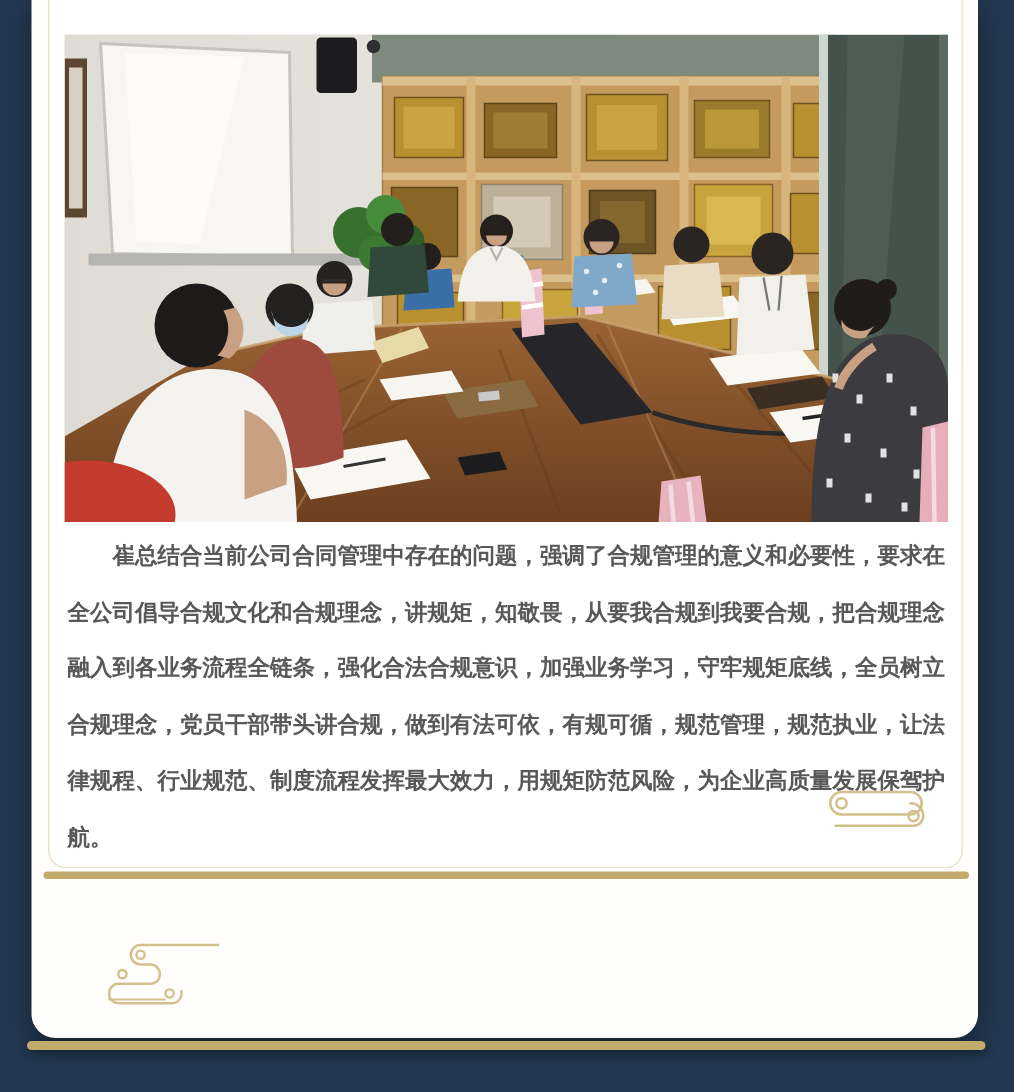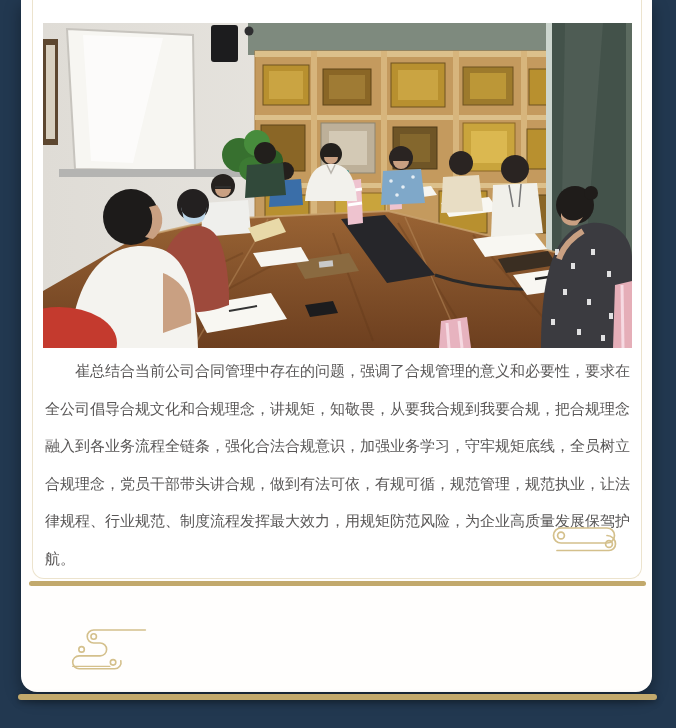--- a/index.html
+++ b/index.html
@@ -25,21 +25,21 @@
     position:absolute;left:10px;top:23px;width:589px;height:325px;
     overflow:hidden;background:#e9e7e2;
   }
   .photo-wrap svg{display:block;}
   .paragraph{
     position:absolute;left:12px;top:352px;width:585px;
     margin:0;
     font-size:15px;line-height:37.5px;color:#595757;
     text-align:justify;text-justify:inter-ideograph;
     text-indent:2em;
-    word-break:normal;line-break:strict;
+    word-break:normal;line-break:strict;font-weight:bold;
   }
   .ornament-small{position:absolute;left:512px;top:524px;width:82px;height:30px;}
   .gold-divider{
     position:absolute;left:29px;top:581px;width:617px;height:5px;
     background:#c2a96c;border-radius:3px;
   }
   .ornament-large{position:absolute;left:42px;top:624px;width:84px;height:46px;}
   .gold-bar-bottom{
     position:absolute;left:18px;top:694px;width:639px;height:6px;
     background:#c2a96c;border-radius:3px;

